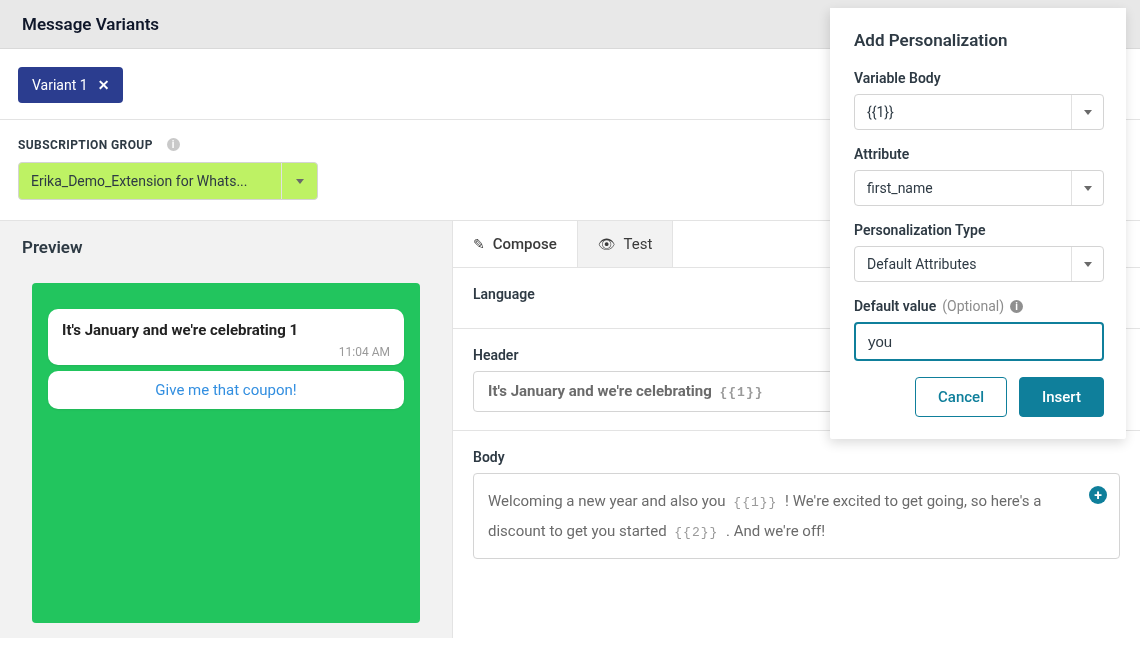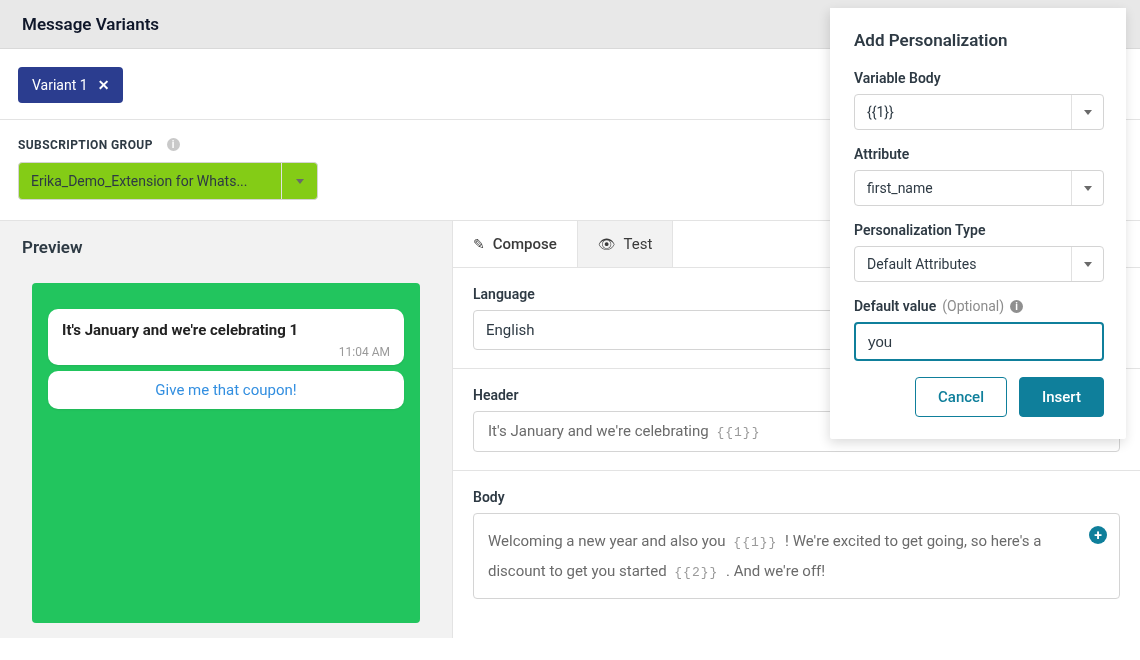--- a/index.html
+++ b/index.html
@@ -64,21 +64,21 @@
     align-items: center;
     justify-content: center;
     font-weight: 700;
   }
   .select {
     margin-top: 10px;
     border: 1px solid #d4d4d4;
     border-radius: 4px;
     display: flex;
     align-items: stretch;
-    background: #84cc16;
+    background: #bef264;
     max-width: 300px;
   }
   .select .value {
     flex: 1;
     padding: 10px 12px;
     white-space: nowrap;
     overflow: hidden;
     text-overflow: ellipsis;
     color: #2e3a44;
   }
@@ -379,28 +379,27 @@
       </div>
       <div class="tab">
         <span class="ico">👁</span>
         <span>Test</span>
       </div>
     </div>
 
     <div class="compose-body">
       <div class="field-block">
         <div class="field-label">Language</div>
-        <div class="wide-input">English</div>
       </div>
 
       <div class="divider"></div>
 
       <div class="field-block">
         <div class="field-label">Header</div>
-        <div class="composer-box" style="padding-top:9px;padding-bottom:9px;line-height:1.4;">
+        <div class="composer-box" style="padding-top:9px;padding-bottom:9px;line-height:1.4;font-weight:bold;">
           <span>It's January and we're celebrating </span><span class="placeholder-chip">{{1}}</span>
         </div>
       </div>
 
       <div class="divider"></div>
 
       <div class="field-block">
         <div class="field-label">Body</div>
         <div class="composer-box">
           <span>Welcoming a new year and also you </span><span class="placeholder-chip">{{1}}</span><span> ! We're excited to get going, so here's a discount to get you started </span><span class="placeholder-chip">{{2}}</span><span> . And we're off!</span>

